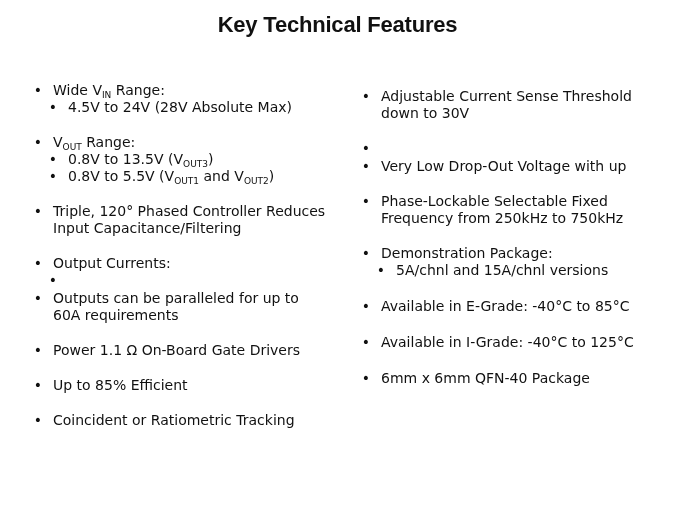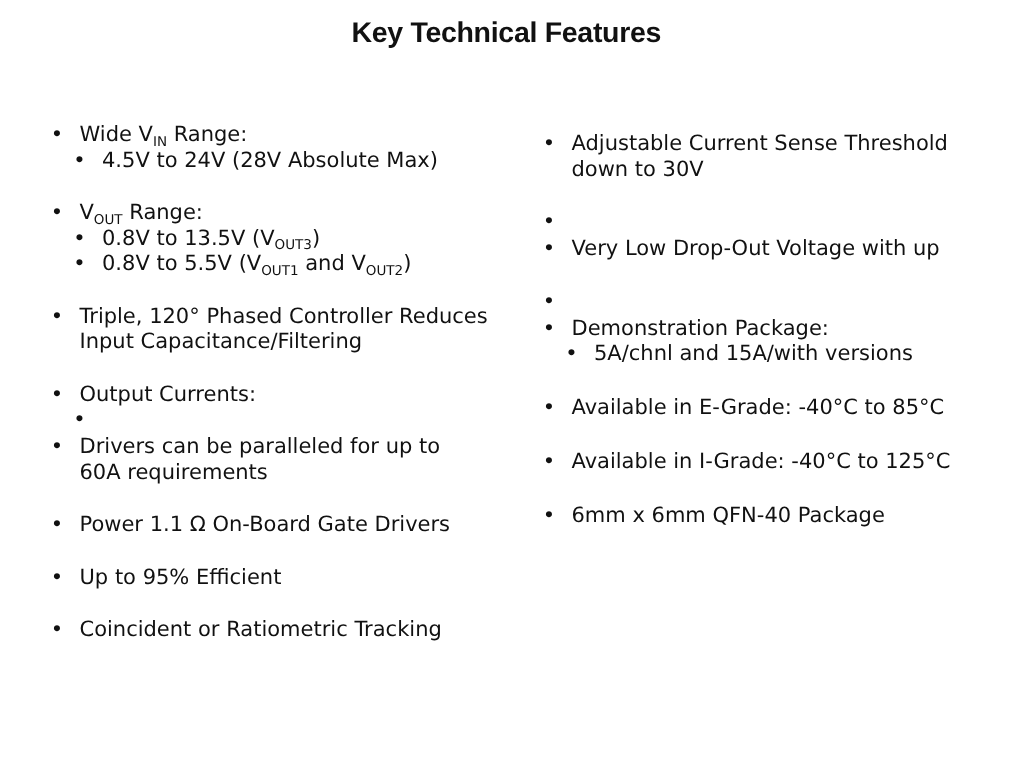--- a/index.html
+++ b/index.html
@@ -2,21 +2,21 @@
 <html><head>
 <meta charset="utf-8">
 <style>
   html, body { margin:0; padding:0; }
   body {
     width:675px; height:506px; background:#ffffff; color:#111111;
     font-family:"DejaVu Sans", sans-serif; position:relative; overflow:hidden;
   }
   .title {
     position:absolute; left:0; top:12px; width:675px; text-align:center;
-    font-family:"Liberation Sans", sans-serif; font-weight:bold; font-size:19px; color:#111;
+    font-family:"Liberation Sans", sans-serif; font-weight:bold; font-size:22px; color:#111;
     letter-spacing:-0.2px;
   }
   .col { position:absolute; top:82px; font-size:14px; line-height:17px; }
   .col.left { left:32px; width:320px; }
   .col.right { left:360px; width:310px; top:88px; }
   .item { position:relative; padding-left:21px; }
   .item .bullet { position:absolute; left:0; top:0; width:12px; text-align:center; }
   .sub { position:relative; padding-left:21px; margin-left:15px; }
   .sub .bullet { position:absolute; left:0; top:0; width:12px; text-align:center; }
   sub { font-size:9px; vertical-align:-3px; line-height:0; }
@@ -65,34 +65,34 @@
     <span class="bullet">•</span>
     <div>Output Currents:</div>
   </div>
   <div class="sub">
     <span class="bullet">•</span>
   </div>
   <div class="gap-l"></div>
 
   <div class="item">
     <span class="bullet">•</span>
-    <div>Drivers can be paralleled for up to</div>
+    <div>Outputs can be paralleled for up to</div>
     <div>60A requirements</div>
   </div>
   <div class="gap-l"></div>
 
   <div class="item">
     <span class="bullet">•</span>
     <div>Power 1.1 Ω On-Board Gate Drivers</div>
   </div>
   <div class="gap-l"></div>
 
   <div class="item">
     <span class="bullet">•</span>
-    <div>Up to 95% Efficient</div>
+    <div>Up to 85% Efficient</div>
   </div>
   <div class="gap-l"></div>
 
   <div class="item">
     <span class="bullet">•</span>
     <div>Coincident or Ratiometric Tracking</div>
   </div>
 </div>
 
 <div class="col right">
@@ -109,30 +109,32 @@
   <div class="gap-r"></div>
 
   <div class="item">
     <span class="bullet">•</span>
     <div>Very Low Drop-Out Voltage with up</div>
   </div>
   <div class="gap-r"></div>
 
   <div class="item">
     <span class="bullet">•</span>
+    <div>Phase-Lockable Selectable Fixed</div>
+    <div>Frequency from 250kHz to 750kHz</div>
   </div>
   <div class="gap-r"></div>
 
   <div class="item">
     <span class="bullet">•</span>
     <div>Demonstration Package:</div>
   </div>
   <div class="sub">
     <span class="bullet">•</span>
-    <span>5A/chnl and 15A/with versions</span>
+    <span>5A/chnl and 15A/chnl versions</span>
   </div>
   <div class="gap-r2"></div>
 
   <div class="item">
     <span class="bullet">•</span>
     <div>Available in E-Grade: -40°C to 85°C</div>
   </div>
   <div class="gap-r2"></div>
 
   <div class="item">

